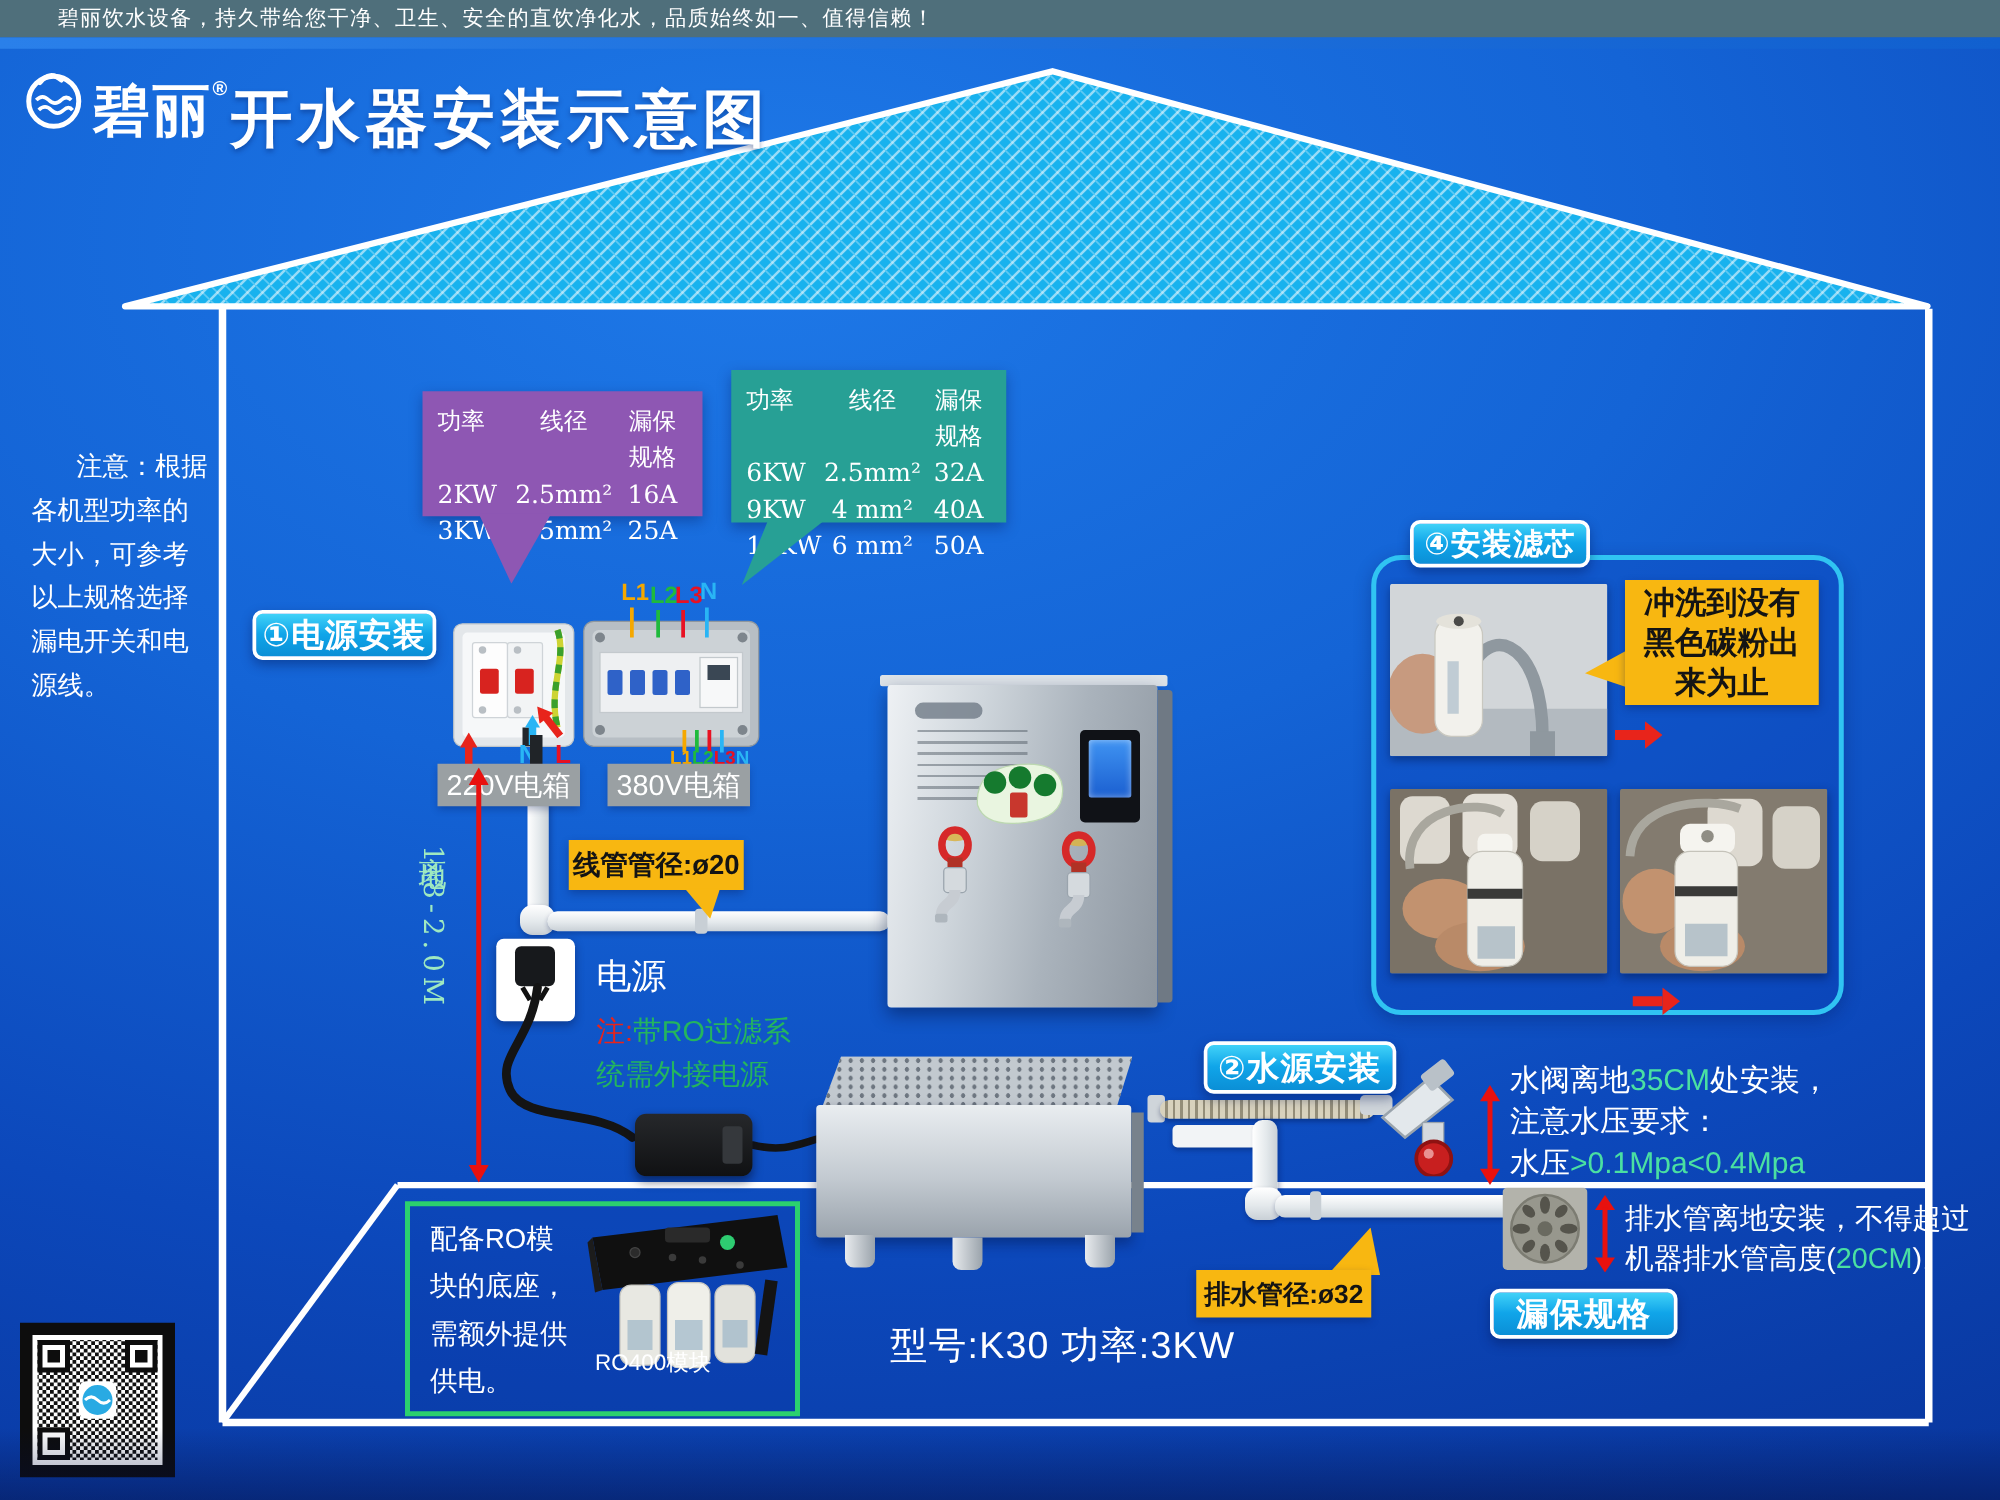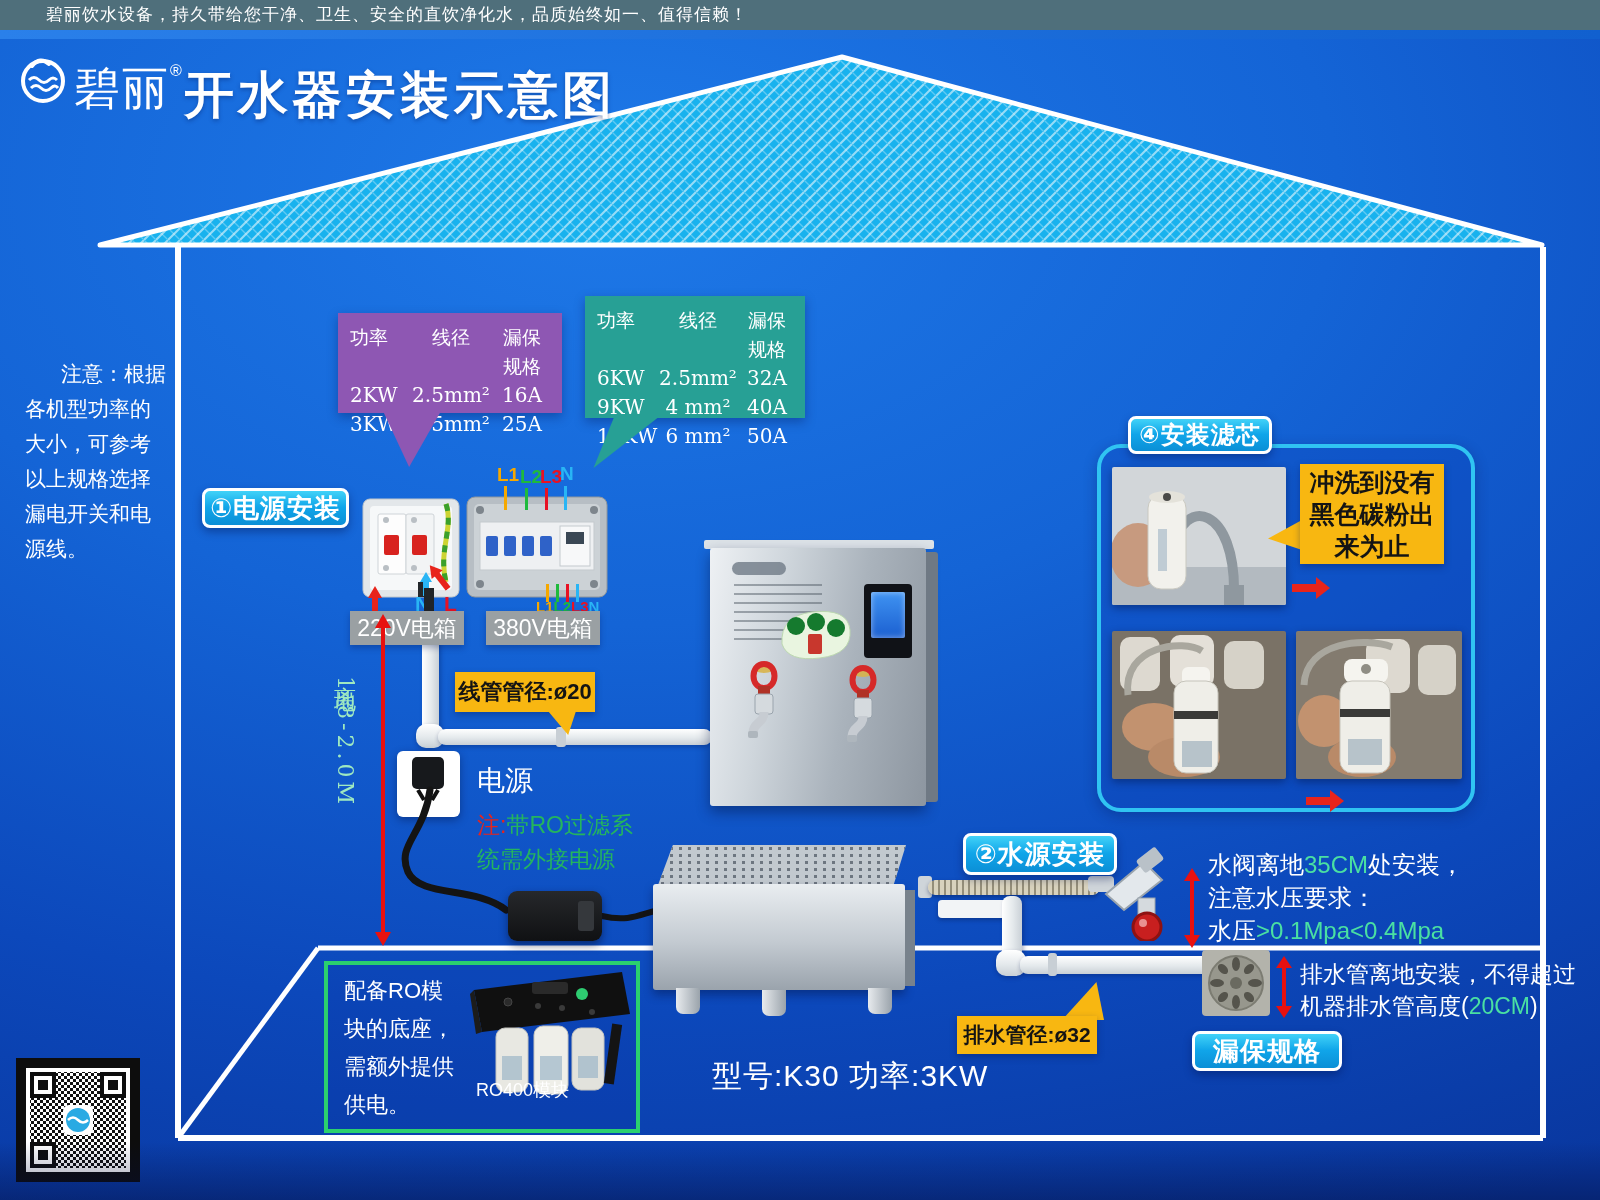--- a/index.html
+++ b/index.html
@@ -4,21 +4,21 @@
 <style>
   html,body{margin:0;padding:0;background:#0a3aad;}
   .stage{position:relative;width:1600px;height:1200px;overflow:hidden;
     background:radial-gradient(120% 95% at 38% 16%, #1e79e8 0%, #1464d6 38%, #0c48bb 72%, #09379f 100%);
     font-family:"Liberation Sans","DejaVu Sans",sans-serif;color:#fff;}
   .abs{position:absolute;}
   .serif{font-family:"DejaVu Serif","Liberation Serif",serif;}
   .topbar{left:0;top:0;width:1600px;height:30px;background:#4f6f7b;color:#fff;
     font-size:17px;line-height:30px;padding-left:46px;box-sizing:border-box;letter-spacing:1px;}
   .bluestrip{left:0;top:30px;width:1600px;height:9px;background:linear-gradient(90deg,#2a80ea,#1160cf);}
-  .brand{left:74px;top:58px;font-size:46px;font-weight:normal;letter-spacing:2px;}
+  .brand{left:74px;top:58px;font-size:46px;font-weight:bold;letter-spacing:2px;}
   .brand sup{font-size:16px;vertical-align:28px;}
   .title{left:184px;top:62px;font-size:50px;font-weight:bold;letter-spacing:4px;text-shadow:0 2px 4px rgba(0,30,100,.4);}
   .leftnote{left:25px;top:356px;width:152px;font-size:21px;line-height:35px;}
   .leftnote span{display:block;}
   .leftnote span:first-child{text-indent:36px;}
   .spec{color:#fff;box-shadow:0 4px 10px rgba(0,20,80,.35);padding:10px 12px;box-sizing:border-box;}
   .spec-row{display:flex;font-size:20px;line-height:29px;}
   .spec-head{font-size:19px;}
   .sc1{width:58px;} .sc2{width:86px;text-align:center;} .sc3{flex:1;text-align:center;}
   .step-btn{background:linear-gradient(180deg,#41d2f8,#10a5e9 48%,#0b8fd6);border:3px solid #fff;border-radius:8px;
@@ -355,21 +355,21 @@
       <rect x="112" y="118" width="20" height="20" fill="#8f989f"></rect>
       <ellipse cx="26" cy="88" rx="28" ry="32" fill="#c79a7f"></ellipse>
       <rect x="36" y="28" width="38" height="94" rx="13" fill="#f2f1ec" stroke="#c9c8c0"></rect>
       <ellipse cx="55" cy="30" rx="18" ry="6" fill="#e4e2da"></ellipse>
       <circle cx="55" cy="30" r="4" fill="#4a4a48"></circle>
       <rect x="46" y="62" width="9" height="42" fill="#9fb4c4" opacity=".6"></rect>
     </svg>
   </div>
 
   <div class="abs ytail" style="left:1268px;top:520px;width:34px;height:30px;clip-path:polygon(100% 0,100% 100%,0 62%);"></div>
-  <div class="abs ycall" style="left:1300px;top:464px;width:144px;height:100px;font-size:25px;line-height:32px;flex-direction:column;">
+  <div class="abs ycall" style="left:1300px;top:464px;width:155px;height:100px;font-size:25px;line-height:32px;flex-direction:column;">
     <span>冲洗到没有</span>
     <span>黑色碳粉出</span>
     <span>来为止</span>
   </div>
   <svg class="abs" style="left:1292px;top:577px;" width="38" height="22" viewBox="0 0 38 22">
     <rect x="0" y="7" width="24" height="8" fill="#e8241b"></rect>
       <polygon points="24,0 38,11 24,22" fill="#e8241b"></polygon>
   </svg>
 
   <div class="abs photo" style="left:1112px;top:631px;width:174px;height:148px;">

